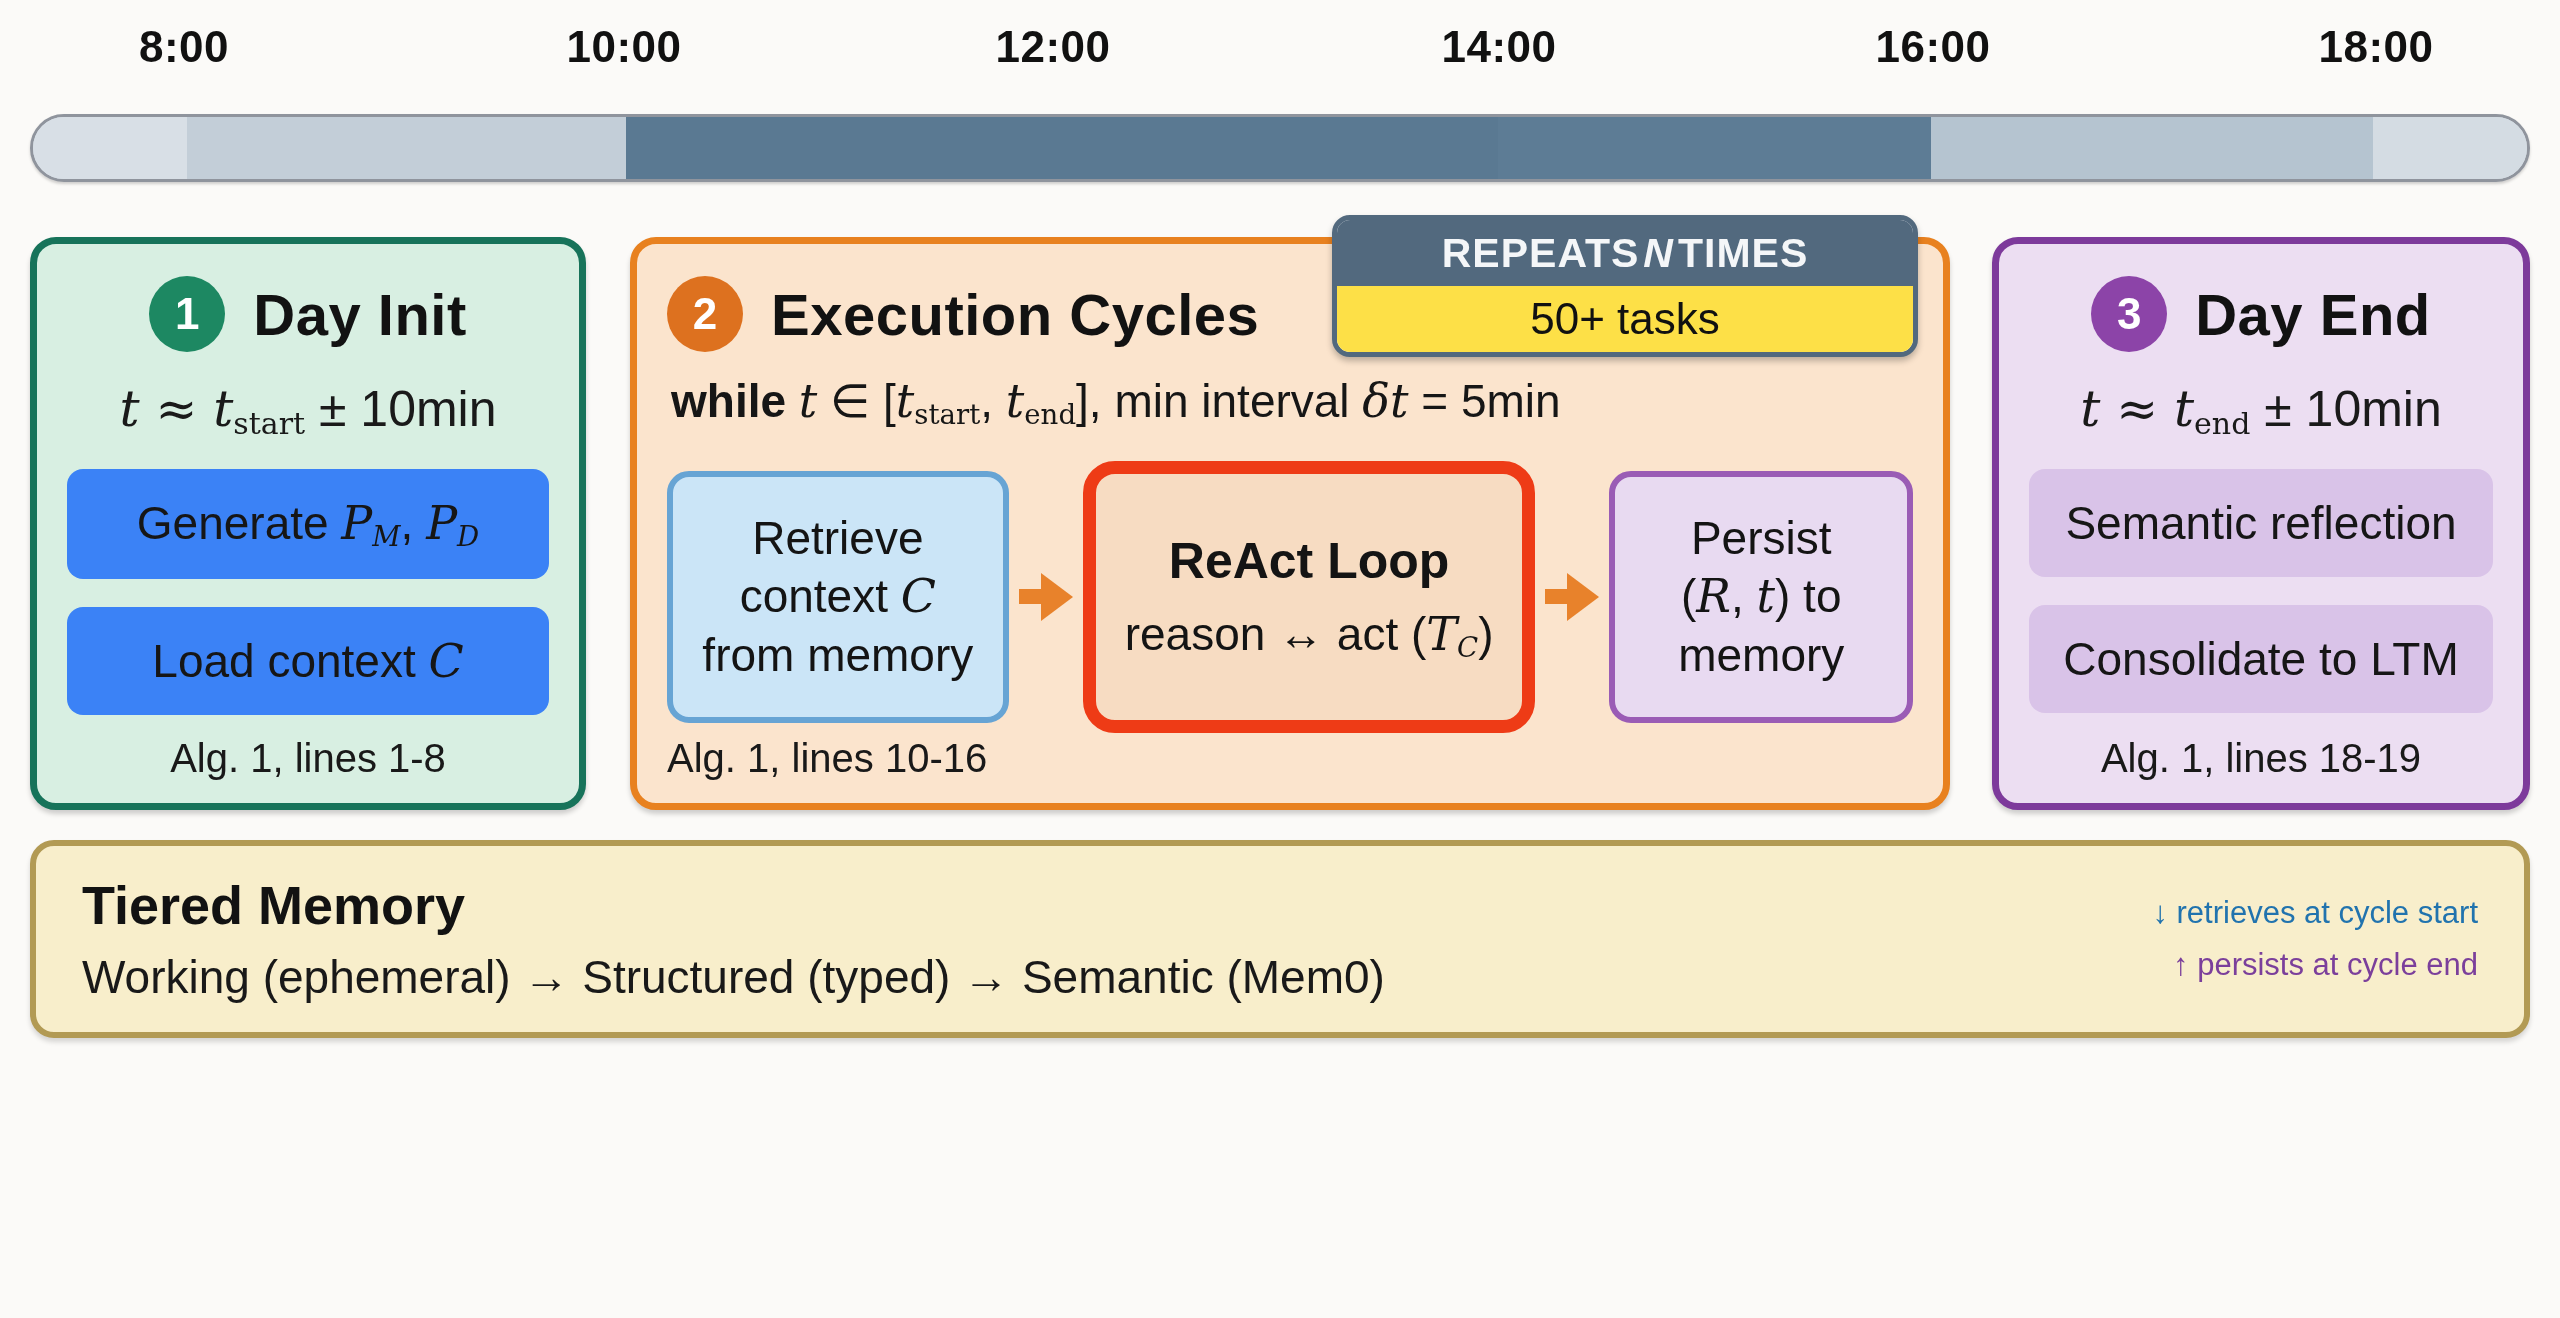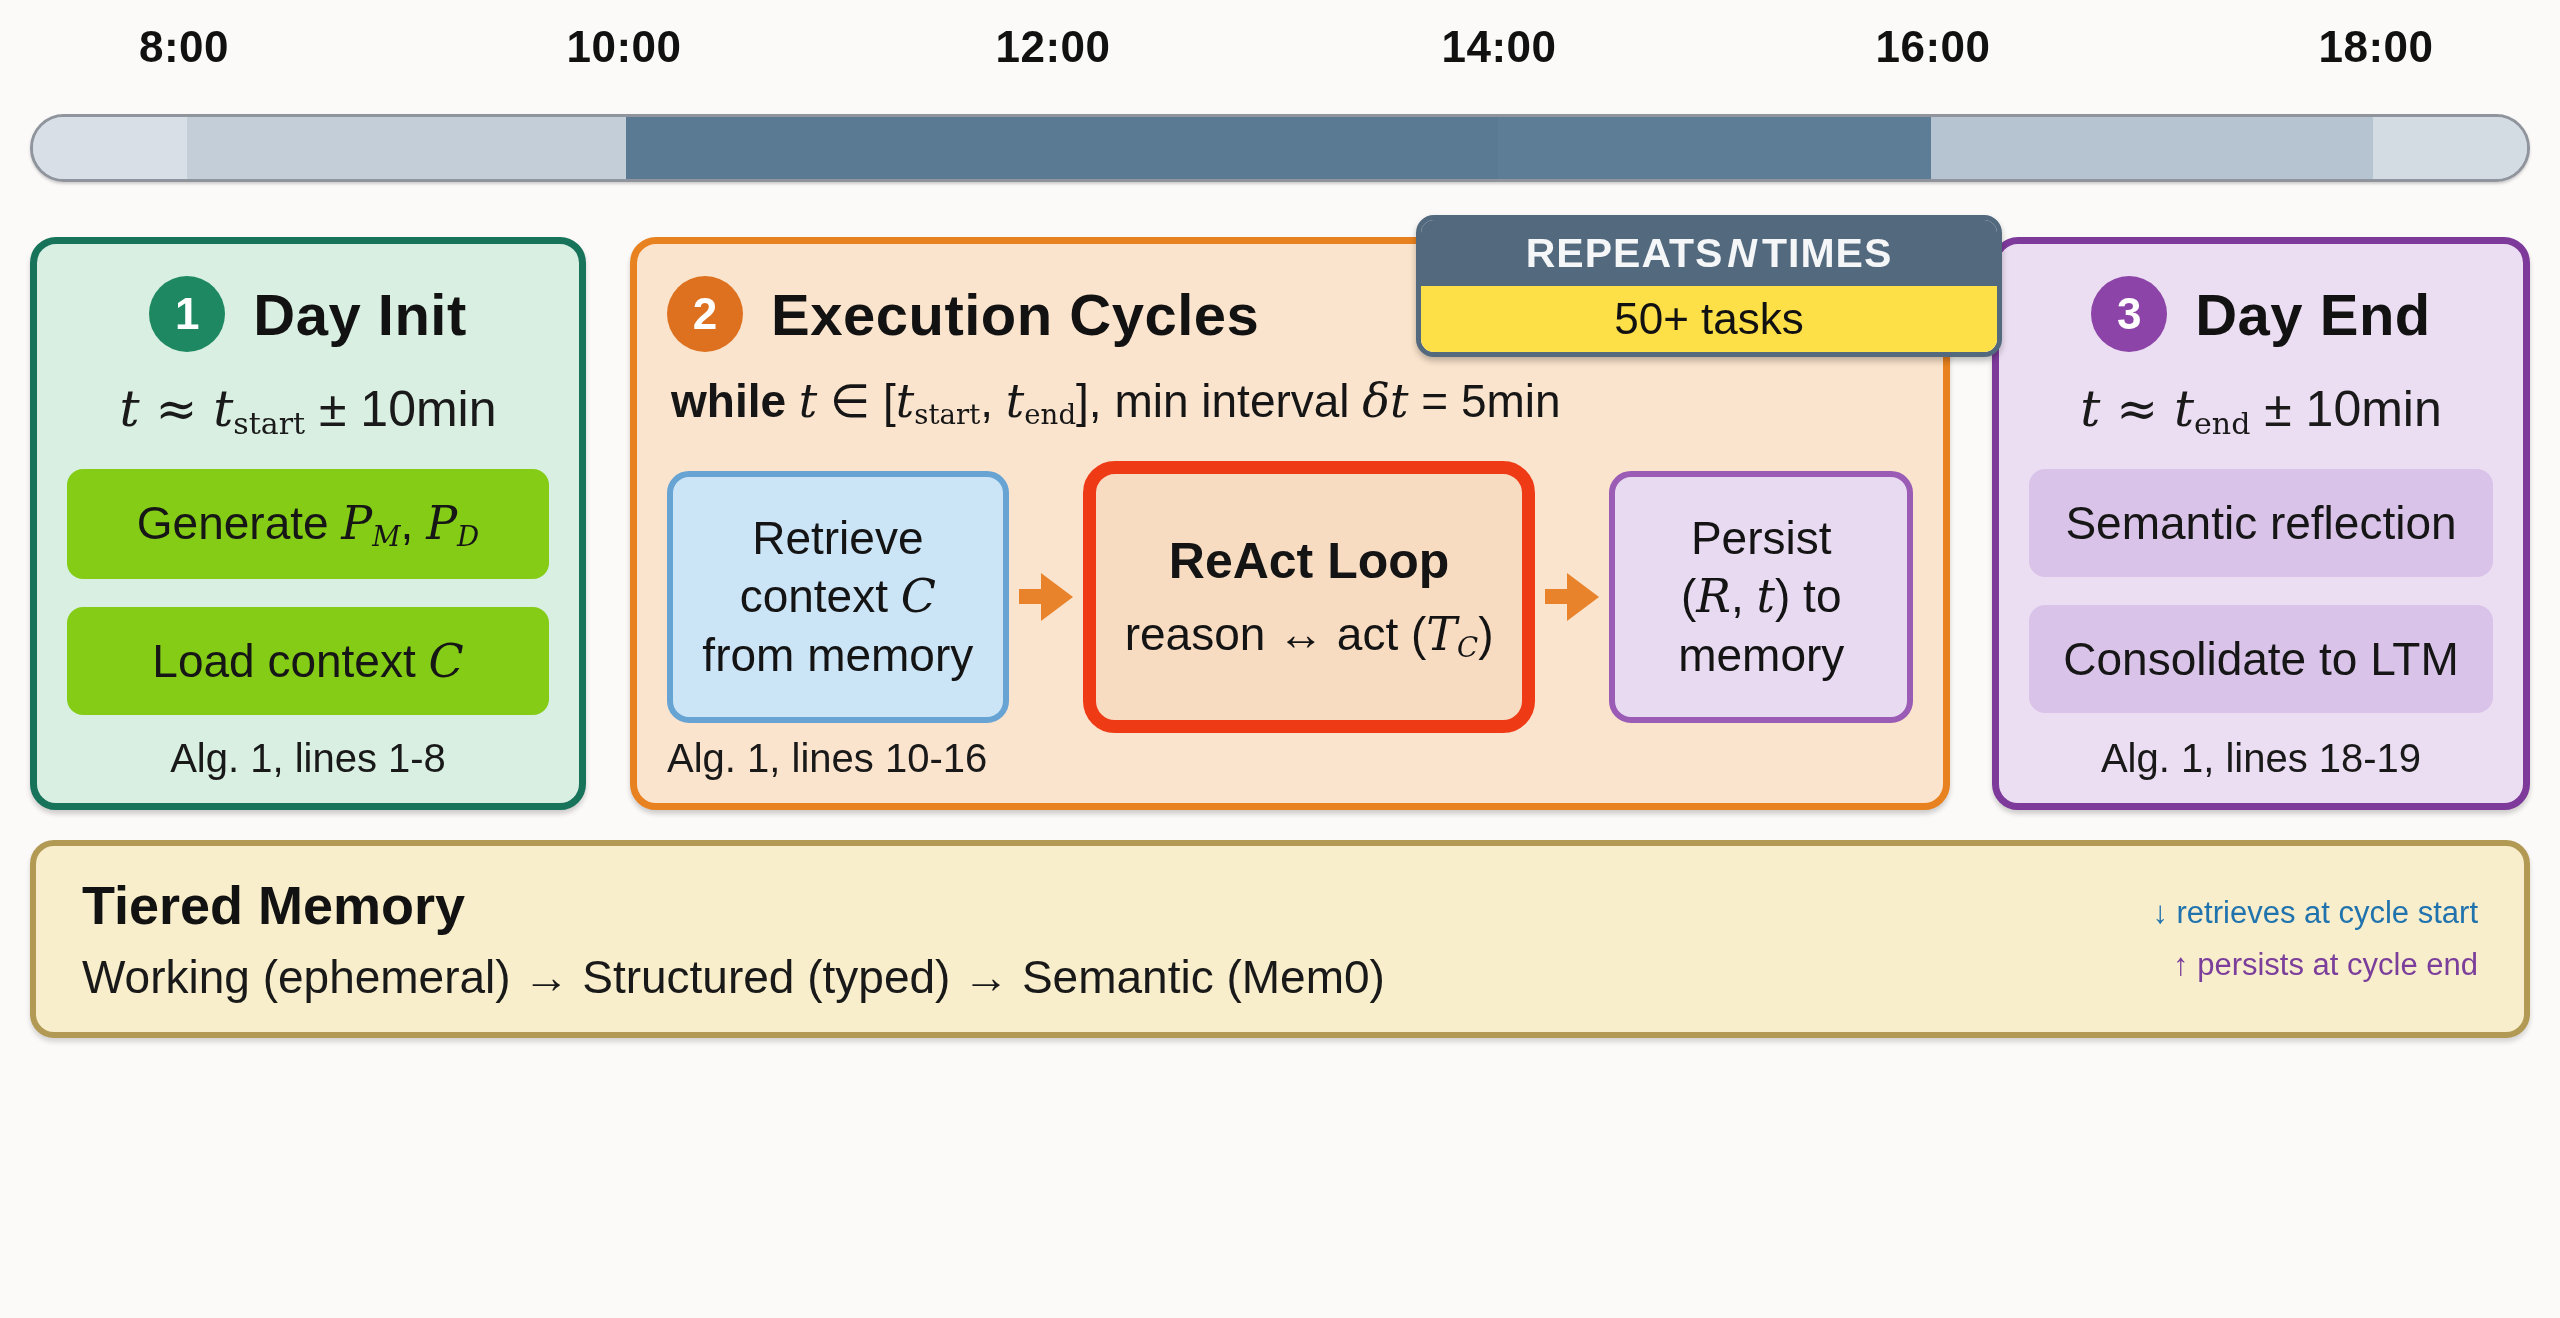--- a/index.html
+++ b/index.html
@@ -72,21 +72,21 @@
   .mr  { font-family: "DejaVu Serif", serif; }
   .mt  { font-family: "Liberation Sans", sans-serif; }
   .kw  { font-weight: 700; }
   .msub { font-family: "DejaVu Serif", serif; font-size: 0.6em; vertical-align: -0.25em; }
   .msub.mii { font-style: italic; }
 
   .pill {
     width: 100%; margin-top: 28px; padding: 27px 10px;
     border-radius: 16px; text-align: center; font-size: 46px; color: #161616;
   }
-  .pill-green  { background: #84cc16; }
+  .pill-green  { background: #3b82f6; }
   .pill-purple { background: #d9c3e8; }
 
   .footnote { margin-top: auto; font-size: 40px; color: #191919; padding-bottom: 4px; }
 
   
   .while-line { margin-top: 22px; font-size: 46px; color: #161616; padding-left: 4px; }
 
   .flow-row {
     margin-top: 30px; display: flex; align-items: center; width: 100%;
     justify-content: flex-start; gap: 10px;
@@ -104,21 +104,21 @@
                   border: 6px solid #9a5cb5; border-radius: 22px; }
 
   .arrow { display: flex; align-items: center; flex: 0 0 auto; }
   .arrow .tail { display: block; width: 22px; height: 15px; background: #e8822b; }
   .arrow .head { display: block; width: 0; height: 0;
                  border-top: 24px solid transparent; border-bottom: 24px solid transparent;
                  border-left: 32px solid #e8822b; }
 
   
   #repeats {
-    position: absolute; left: 1416px; top: 215px; width: 586px; height: 142px;
+    position: absolute; left: 1332px; top: 215px; width: 586px; height: 142px;
     border: 5px solid #52697e; border-radius: 18px; overflow: hidden;
     display: flex; flex-direction: column; background: #fff;
     box-shadow: 0 4px 6px rgba(0,0,0,0.25); z-index: 5;
   }
   .rb-header {
     flex: 1; background: #52697e; color: #f4f6f8;
     display: flex; align-items: center; justify-content: center;
     font-size: 41px; font-weight: 700; letter-spacing: 1px;
   }
   .rb-header .ni { font-style: italic; padding: 0 4px; }

